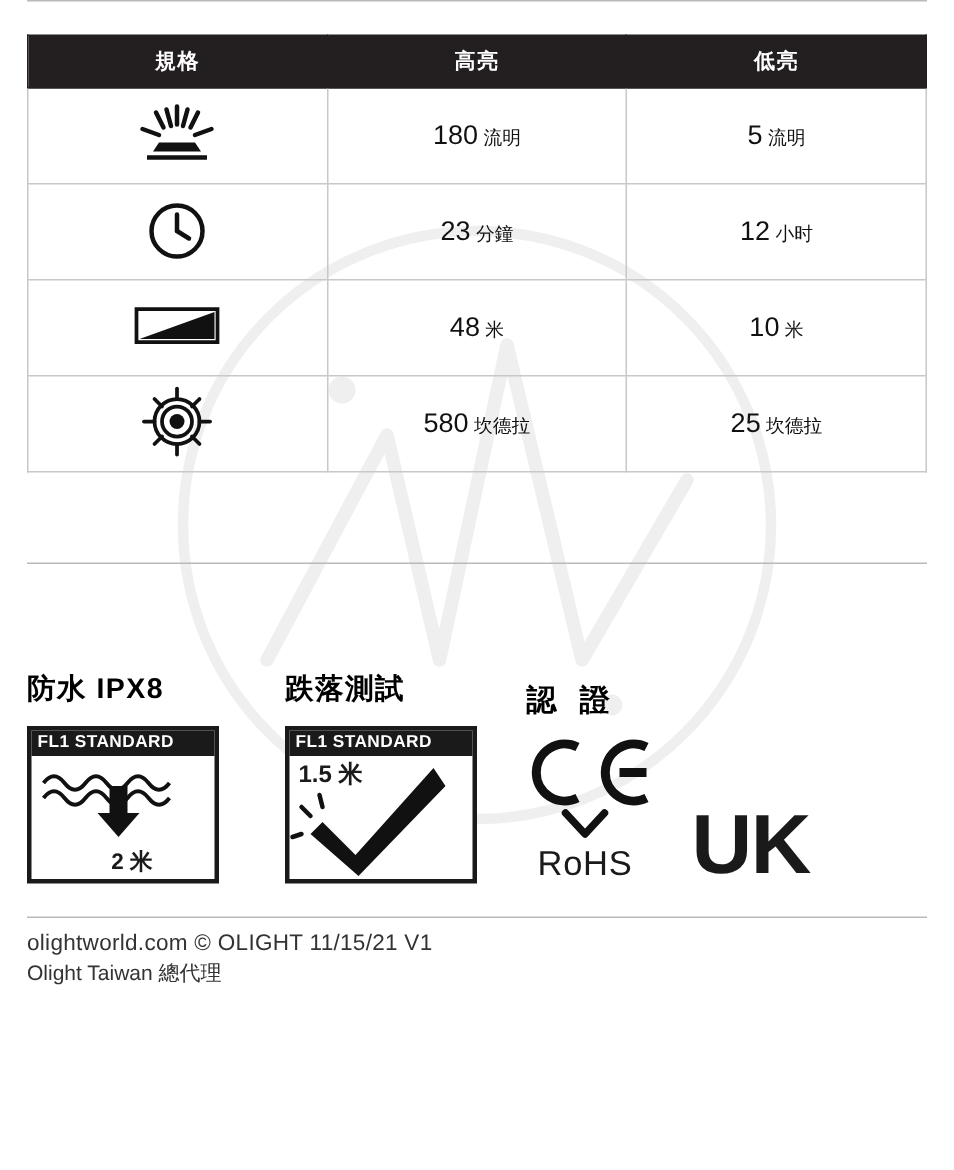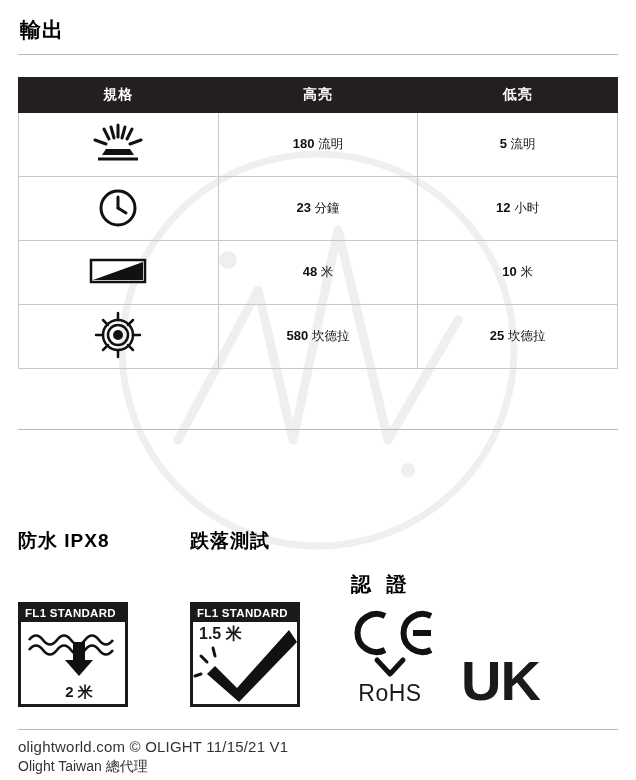--- a/index.html
+++ b/index.html
@@ -68,22 +68,22 @@
     height: 61px;
     text-align: center;
     vertical-align: middle;
     font-size: 13px;
     color: #111;
   }
   table.spec td.icon-cell {
     width: 145px;
   }
   .val-num {
-    font-weight: bold;
-    font-size: 13px;
+    font-weight: normal;
+    font-size: 18px;
   }
   .val-unit {
     font-weight: normal;
     font-size: 12.5px;
   }
   .cell-low {
     color: #2b2b2b;
   }
 
   
@@ -105,37 +105,35 @@
   .cert-col.c1 { width: 172px; }
   .cert-col.c2 { width: 145px; }
   .cert-col.c3 { flex: 1; }
 
   .cert-label {
     font-size: 19px;
     font-weight: bold;
     letter-spacing: 1px;
     margin-bottom: 12px;
     color: #000;
-    margin-top: 28px;
   }
   .cert-label.wide {
     letter-spacing: 5px;
     font-size: 20px;
     text-align: left;
     padding-left: 16px;
   }
 
   .fl1box {
-    width: 110px;
+    width: 128px;
     height: 105px;
     border: 3px solid #1a1a1a;
     box-sizing: border-box;
     position: relative;
     background: #fff;
-    margin-top: 36px;
   }
   .fl1head {
     background: #1a1a1a;
     color: #fff;
     font-size: 11.5px;
     font-weight: bold;
     letter-spacing: .3px;
     padding: 2px 0 2px 4px;
     height: 17px;
     box-sizing: border-box;
@@ -208,21 +206,20 @@
 
 <svg class="watermark" viewBox="0 0 420 420">
   <circle cx="210" cy="210" r="196" fill="none" stroke="#555" stroke-width="7"></circle>
   <path d="M70 300 L150 150 L185 300 L230 90 L280 300 L350 180" fill="none" stroke="#555" stroke-width="9" stroke-linejoin="round" stroke-linecap="round"></path>
   <circle cx="120" cy="120" r="9" fill="#555"></circle>
   <circle cx="300" cy="330" r="7" fill="#555"></circle>
 </svg>
 
 <div class="page">
 
-  <div class="section-title">輸出</div>
   <div class="rule"></div>
 
   <table class="spec">
     <thead>
       <tr>
         <th>規格</th>
         <th>高亮</th>
         <th>低亮</th>
       </tr>
     </thead>

